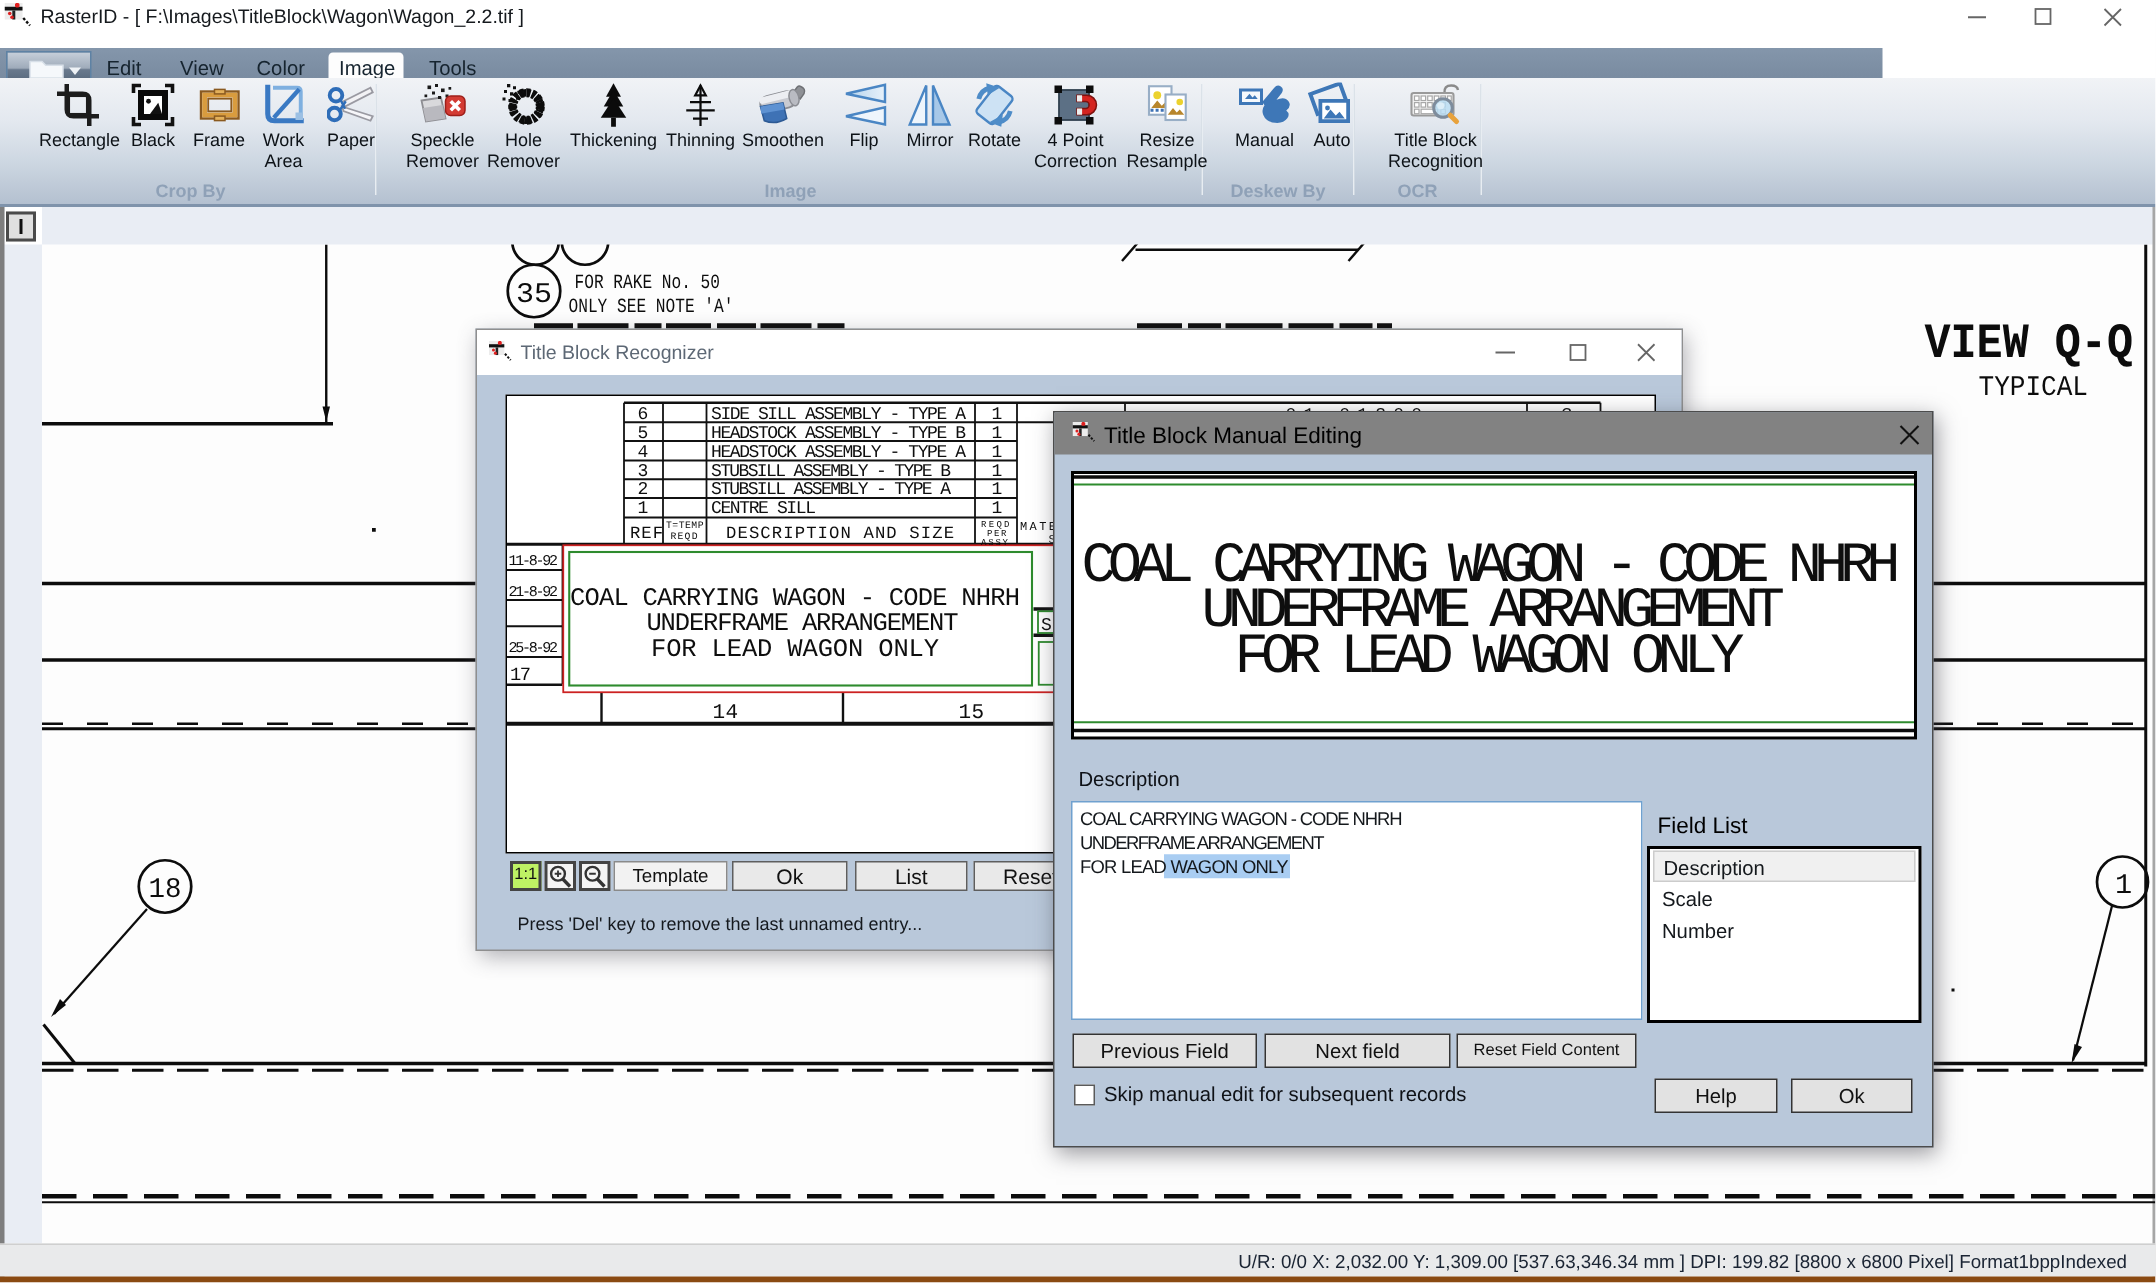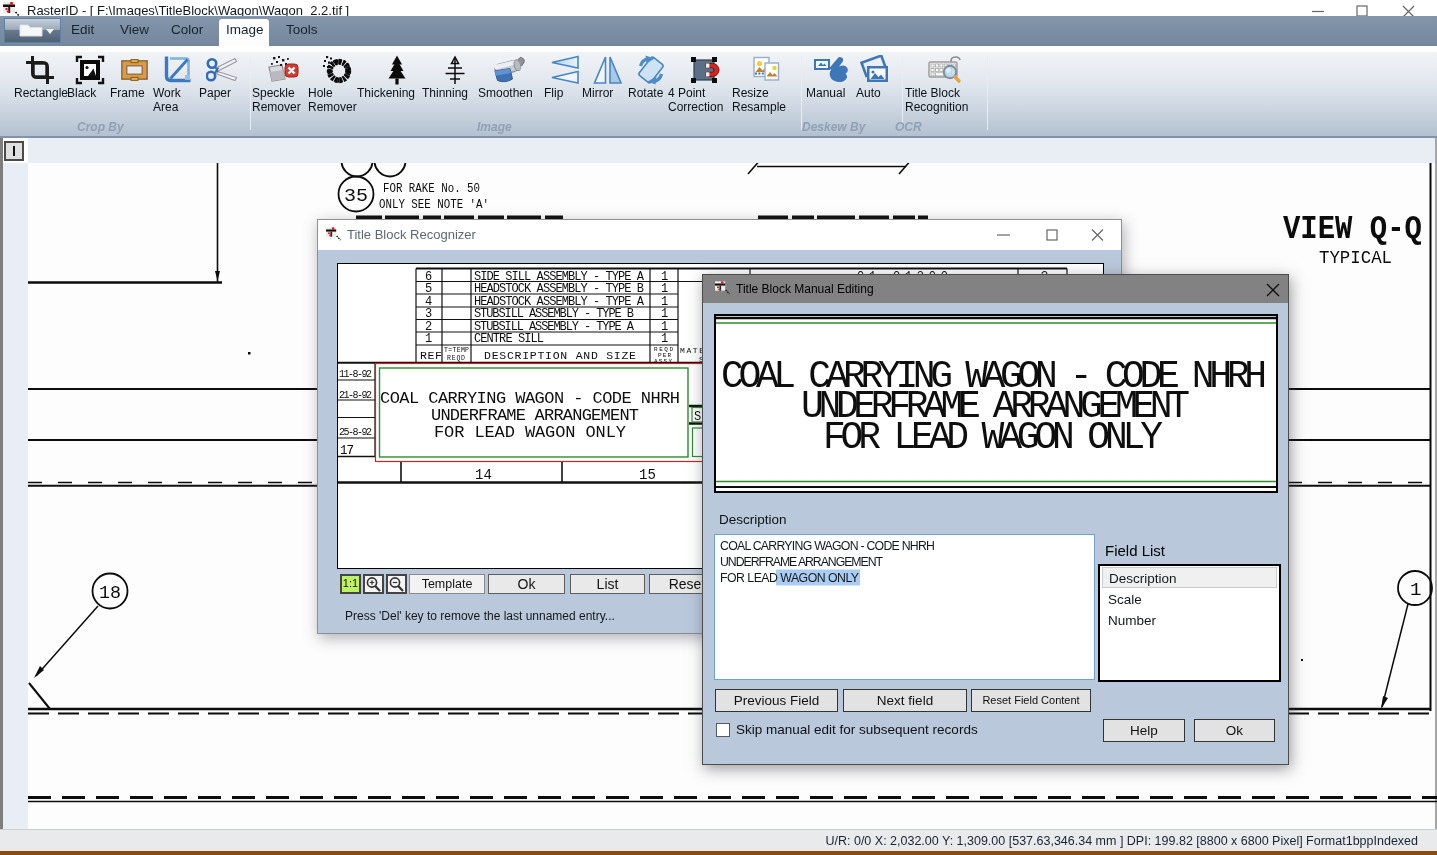--- a/index.html
+++ b/index.html
@@ -3,33 +3,33 @@
 <meta charset="utf-8">
 <style>
   * { margin:0; padding:0; box-sizing:border-box; }
   html,body { width:1437px; height:855px; overflow:hidden; }
   body { position:relative; font-family:"Liberation Sans",sans-serif; background:#fff; }
   .abs { position:absolute; }
   
   #titlebar { position:absolute; left:0; top:0; width:1437px; height:22px; background:#fff; }
   #titlebar .ttext { position:absolute; left:27px; top:3px; font-size:13px; color:#15191d; }
   
-  #menubar { position:absolute; left:0; top:16px; width:1437px; height:30px;
+  #menubar { position:absolute; left:0; top:32px; width:1255px; height:30px;
              background:linear-gradient(#8496ab,#7b8da2 55%,#76889d);padding-left:34px; }
   .tab { position:absolute; top:6px; font-size:13.5px; color:#16242f; }
   #tabsel { position:absolute; left:219px; top:3px; width:50px; height:27px; background:#fdfdfd; border-radius:3px 3px 0 0; }
   
   #ribbon { position:absolute; left:0; top:52px; width:1437px; height:86px;
             background:linear-gradient(#f1f3f6, #e3e8ef 35%, #ccd6e1 68%, #b7c3d2 96%, #b3c0d0);
             border-bottom:2px solid #7f93ab; }
-  .tool { position:absolute; top:3px; text-align:left; }
+  .tool { position:absolute; top:3px; text-align:center;margin-left:12px; }
   .tool svg { display:block; margin:0 auto; }
   .tlabel { font-size:12px; line-height:13.5px; color:#0d1217; margin-top:2px; }
   .gsep { position:absolute; top:4px; width:1px; height:74px; background:#b2bdcb; border-right:1px solid #e8edf2;}
-  .glabel { position:absolute; top:68px; font-size:12px; font-weight:bold; color:#8fa1b7; text-align:left;font-style:italic; }
+  .glabel { position:absolute; top:68px; font-size:12px; font-weight:bold; color:#8fa1b7; text-align:center; }
   
   #workarea { position:absolute; left:0; top:138px; width:1437px; height:691px; background:#e9edf4; }
   #leftedge { position:absolute; left:0; top:138px; width:3px; height:713px; background:#7e7e7e; }
   #corner { position:absolute; left:3px; top:0px; width:25px; height:25px; background:#fff; }
   #ibtn { position:absolute; left:4px; top:3px; width:20px; height:20px; background:#e0e0e0; border:2px solid #4b4b4b; }
   #ibtn div { width:1.5px; height:10px; background:#111; margin:3px auto 0; }
   #canvas { position:absolute; left:28px; top:25px; width:1409px; height:666px; background:#fdfdfd; }
   
   #statusbar { position:absolute; left:0; top:829px; width:1437px; height:22px; background:#e9eaeb; border-top:1px solid #cfcfcf; }
   #statusbar span { position:absolute; right:19px; top:4px; font-size:12.5px; font-weight:normal; color:#1a2433; }
@@ -39,21 +39,21 @@
           border:1px solid #8f8f8f; box-shadow:2px 4px 14px rgba(80,80,90,.45); }
   #dlg1 .dtitle { position:absolute; left:0; top:0; width:100%; height:30px; background:#fff; }
   #dlg1 .dtext { position:absolute; left:29px; top:7px; font-size:13px; color:#5d6875; }
   #dlg1 #preview1 { position:absolute; left:19px; top:43px; width:767px; height:306px; background:#fff; border:1px solid #000; }
   .b1 { position:absolute; height:20px; background:#e9e9e9; border:1px solid #5e5e5e; font-size:13.5px; color:#111;
         text-align:center; line-height:18px; }
   #dlg1 .pstat { position:absolute; left:27px; top:389px; font-size:12px; color:#15191e;text-align:center; }
   #dlg2 { position:absolute; left:702px; top:274px; width:587px; height:491px; background:#b9c8da;
           border:1px solid #4c4c4c; box-shadow:2px 4px 14px rgba(60,60,70,.5); }
   #dlg2 .dtitle { position:absolute; left:0; top:0; width:100%; height:28px; background:#828282; }
-  #dlg2 .dtext { position:absolute; left:33px; top:7px; font-size:12px; color:#000; }
+  #dlg2 .dtext { position:absolute; left:33px; top:7px; font-size:15px; color:#000; }
   #dlg2 #preview2 { position:absolute; left:11px; top:39px; width:564px; height:179px; background:#fff; border:2px solid #000; }
   #desclabel { position:absolute; left:16px; top:237px; font-size:13.5px; color:#0e1116; }
   #descbox { position:absolute; left:11px; top:259px; width:381px; height:146px; background:#fff; border:1px solid #70a1cf; }
   #fllabel { position:absolute; left:402px; top:267px; font-size:15px; color:#000000; }
   #flbox { position:absolute; left:395px; top:289px; width:183px; height:118px; background:#fff; border:2px solid #000; }
   #flbox .item { position:absolute; left:2px; width:175px; height:21px; font-size:13.5px; color:#14181c; line-height:21px; padding-left:6px; }
   #flbox .isel { top:1px; background:#f0f0f0; border:1px solid #cccccc; }
   .b2 { position:absolute; height:23px; white-space:nowrap; overflow:hidden; background:#e2e2e2; border:1px solid #333; font-size:13.5px; color:#111;
         text-align:center; line-height:21px; }
   #chk { position:absolute; left:13px; top:448px; width:14px; height:14px; background:#fff; border:1px solid #5a5a5a; }

